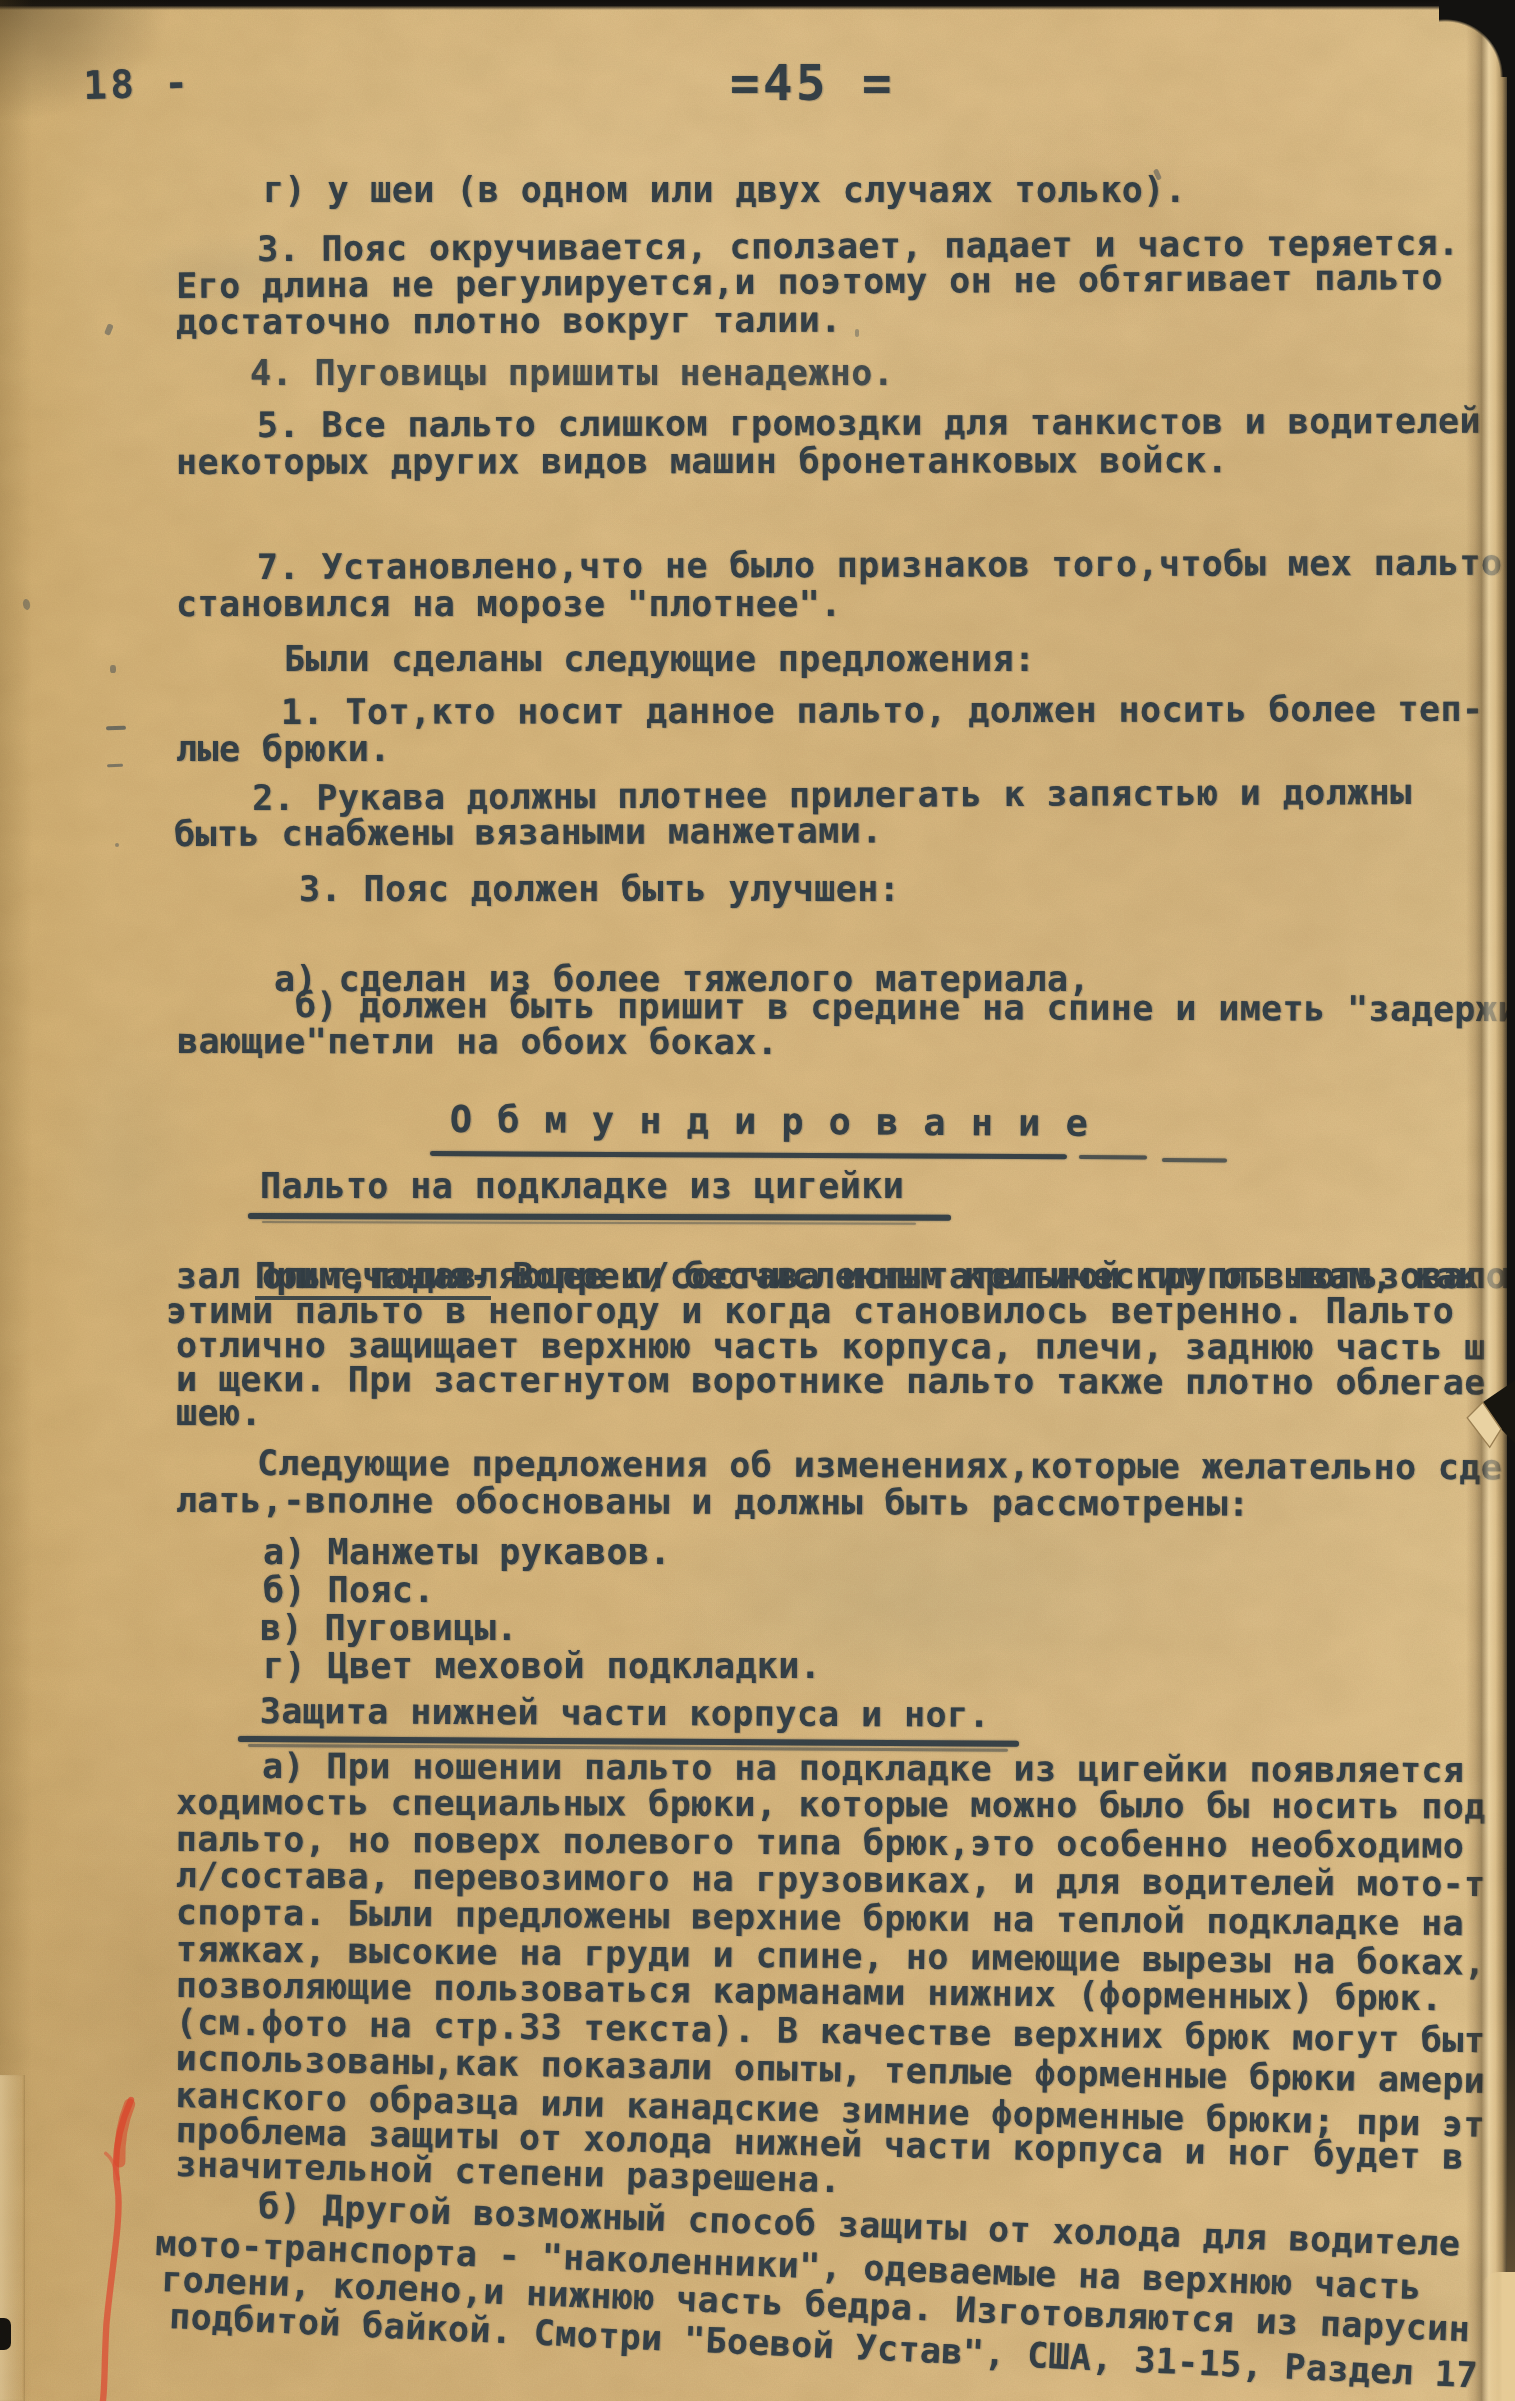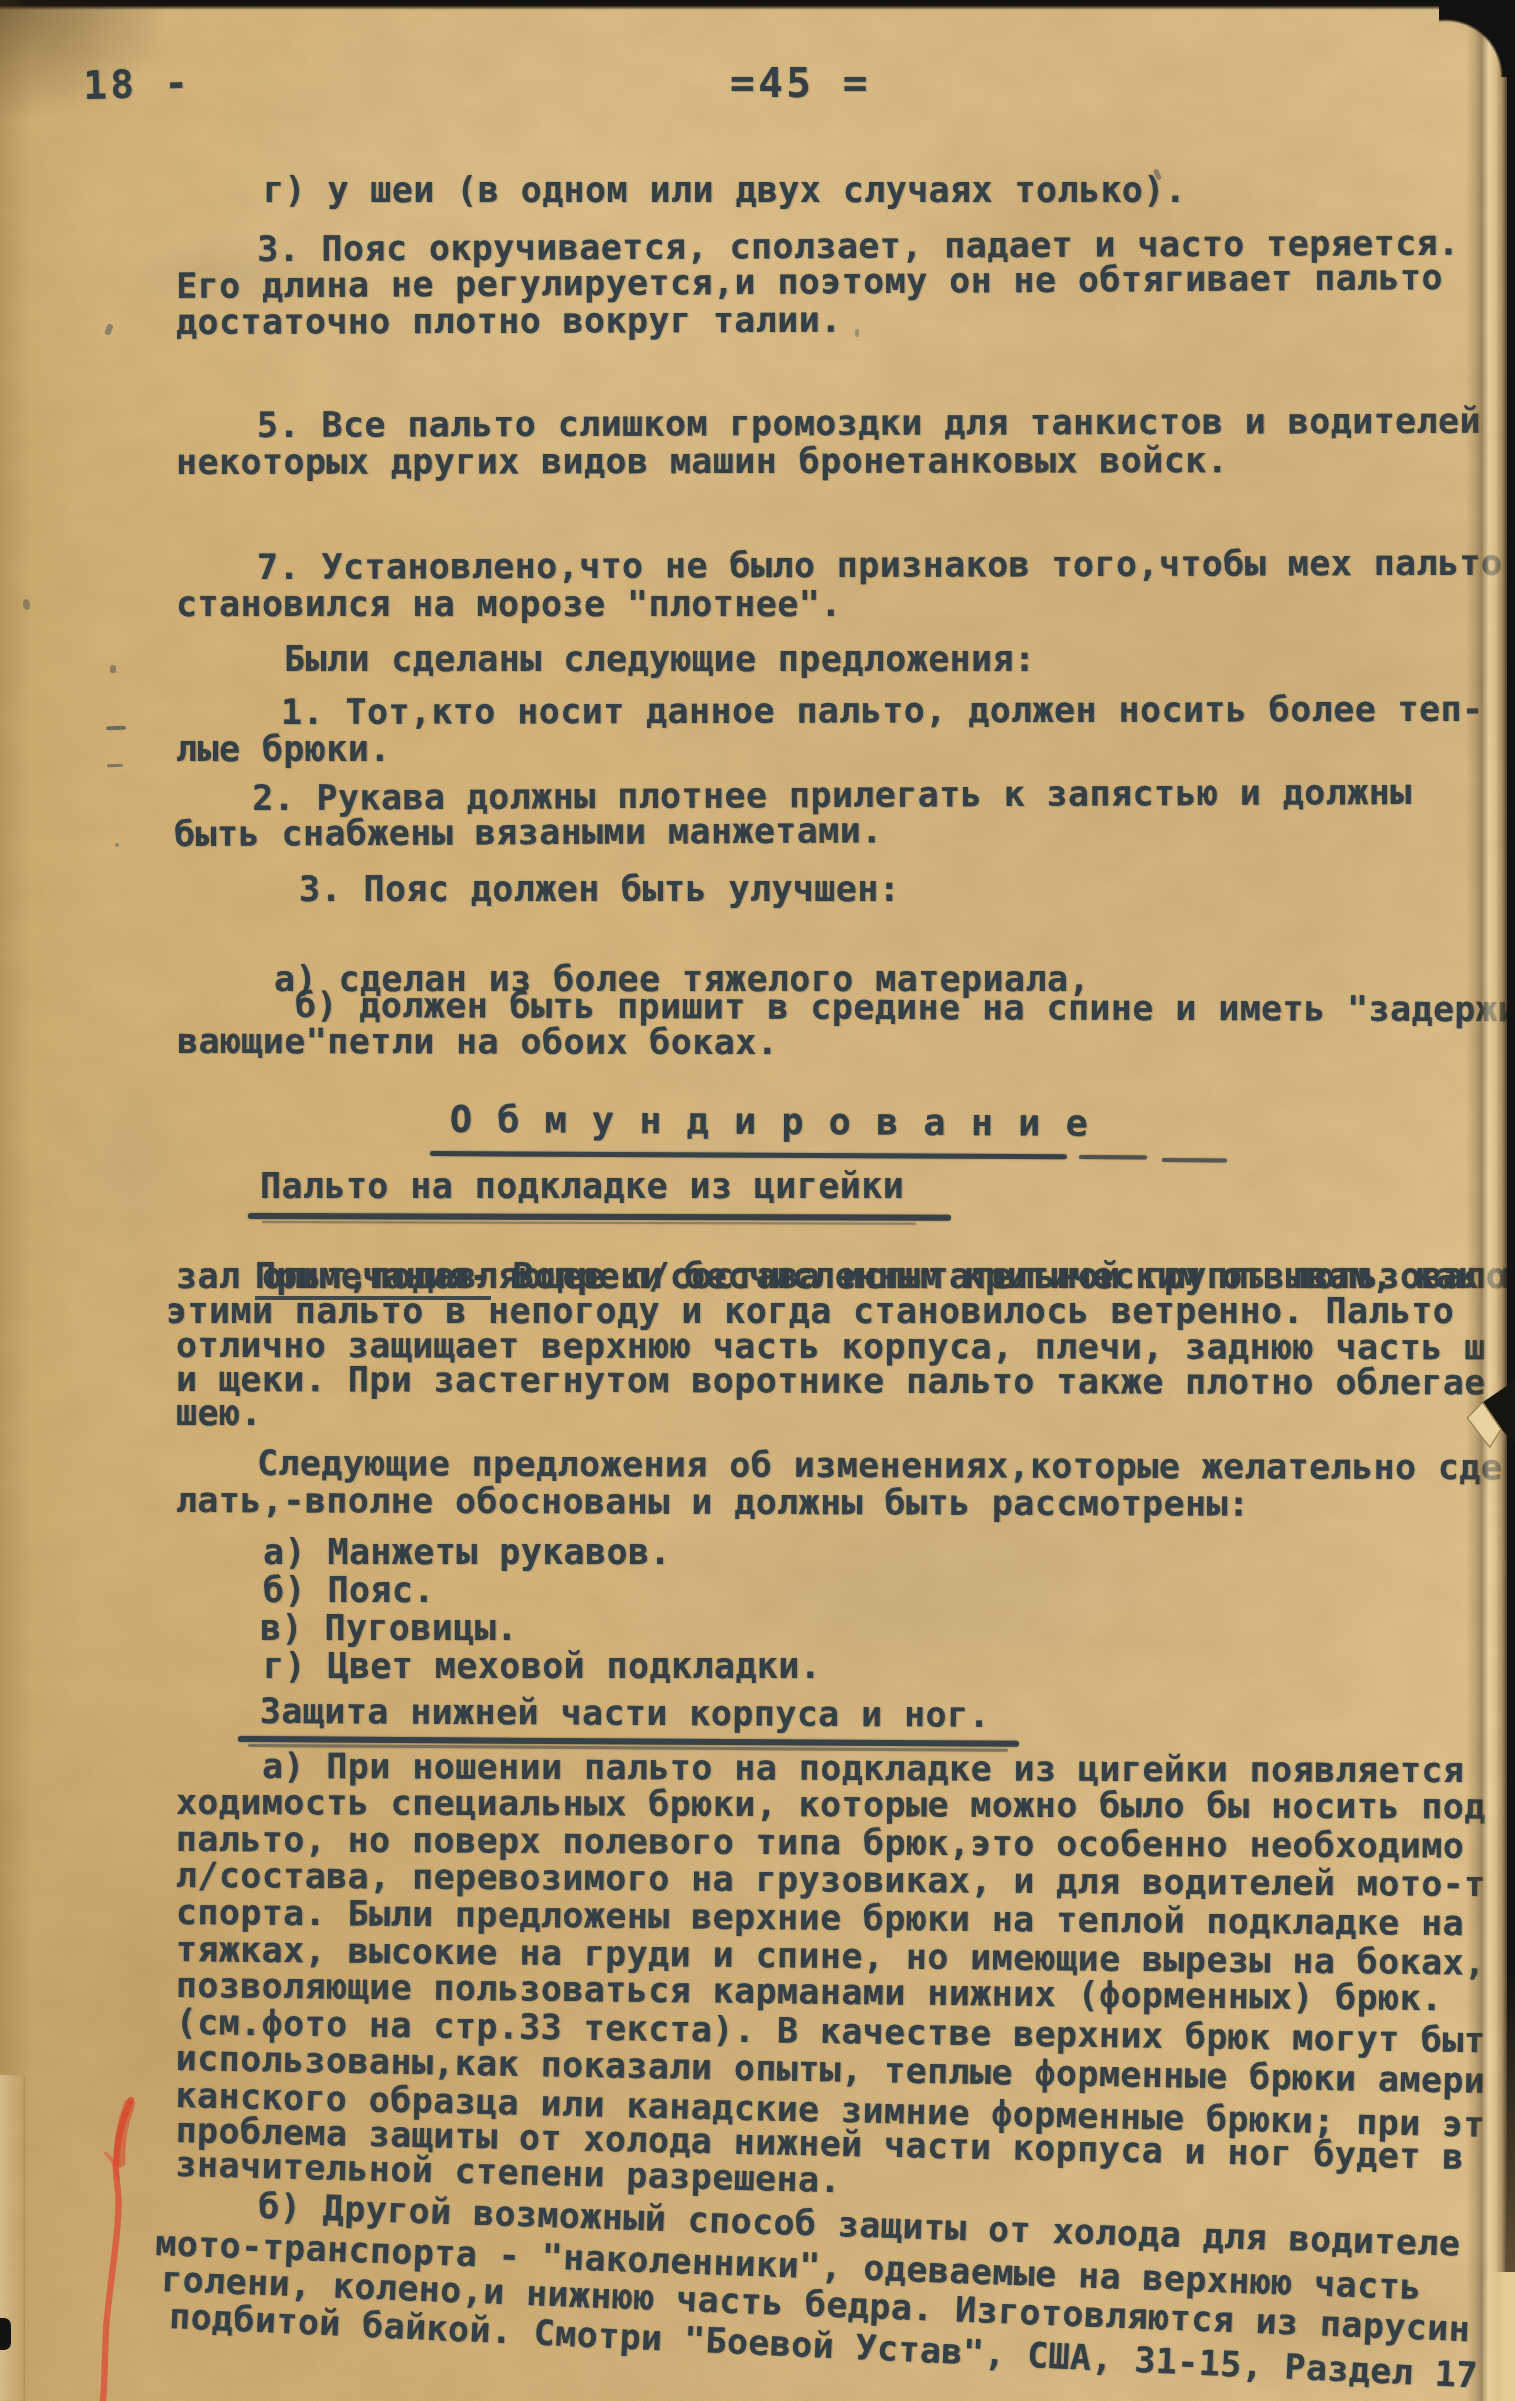--- a/index.html
+++ b/index.html
@@ -22,21 +22,21 @@
     font-size:35px;
     line-height:35px;
     letter-spacing:0.4px;
     color:#36424a;
     text-shadow:0 0 1.4px rgba(48,60,68,.55), 1.4px 0.7px 0 rgba(48,60,68,.14);
     transform-origin:left top;
     z-index:3;
   }
   .head{font-size:37px;}
   .soft{opacity:.9;}
-  .pgnum{font-size:41px; letter-spacing:3.5px;}
+  .pgnum{font-size:49px; letter-spacing:3.5px;}
   .ul{border-bottom:4.2px solid rgba(54,66,74,.92);}
   .rule{
     position:absolute;
     background:#39444b;
     border-radius:2.8px;
     box-shadow:0 0 2.1px rgba(57,68,75,.65);
     transform-origin:left center;
     z-index:3;
   }
   .mark{position:absolute; background:#47525a; border-radius:2.1px; z-index:3;}
@@ -60,20 +60,21 @@
 
   <div class="ln pgnum" style="left:83px;top:68px;transform:rotate(-1.6deg);font-size:39px;">18 -</div>
   <div class="ln pgnum" style="left:730px;top:66px;">=45 =</div>
 
   <div class="ln" style="left:263px;top:173px;text-align:center;">г) у шеи (в одном или двух случаях только).</div>
 
   <div class="ln" style="left:257px;top:232px;transform:rotate(-0.3deg);">3. Пояс окручивается, сползает, падает и часто теряется.</div>
   <div class="ln" style="left:176px;top:269px;transform:rotate(-0.4deg);">Его длина не регулируется,и поэтому он не обтягивает пальто</div>
   <div class="ln" style="left:176px;top:305px;transform:rotate(-0.2deg);">достаточно плотно вокруг талии.</div>
 
+  <div class="ln soft" style="left:250px;top:356px;">4. Пуговицы пришиты ненадежно.</div>
 
   <div class="ln" style="left:257px;top:408px;transform:rotate(-0.2deg);">5. Все пальто слишком громоздки для танкистов и водителей</div>
   <div class="ln" style="left:176px;top:445px;transform:rotate(-0.1deg);">некоторых других видов машин бронетанковых войск.</div>
 
 
   <div class="ln" style="left:257px;top:550px;transform:rotate(-0.2deg);">7. Установлено,что не было признаков того,чтобы мех пальто</div>
   <div class="ln" style="left:176px;top:587px;">становился на морозе "плотнее".</div>
 
   <div class="ln" style="left:284px;top:642px;">Были сделаны следующие предложения:</div>
 

